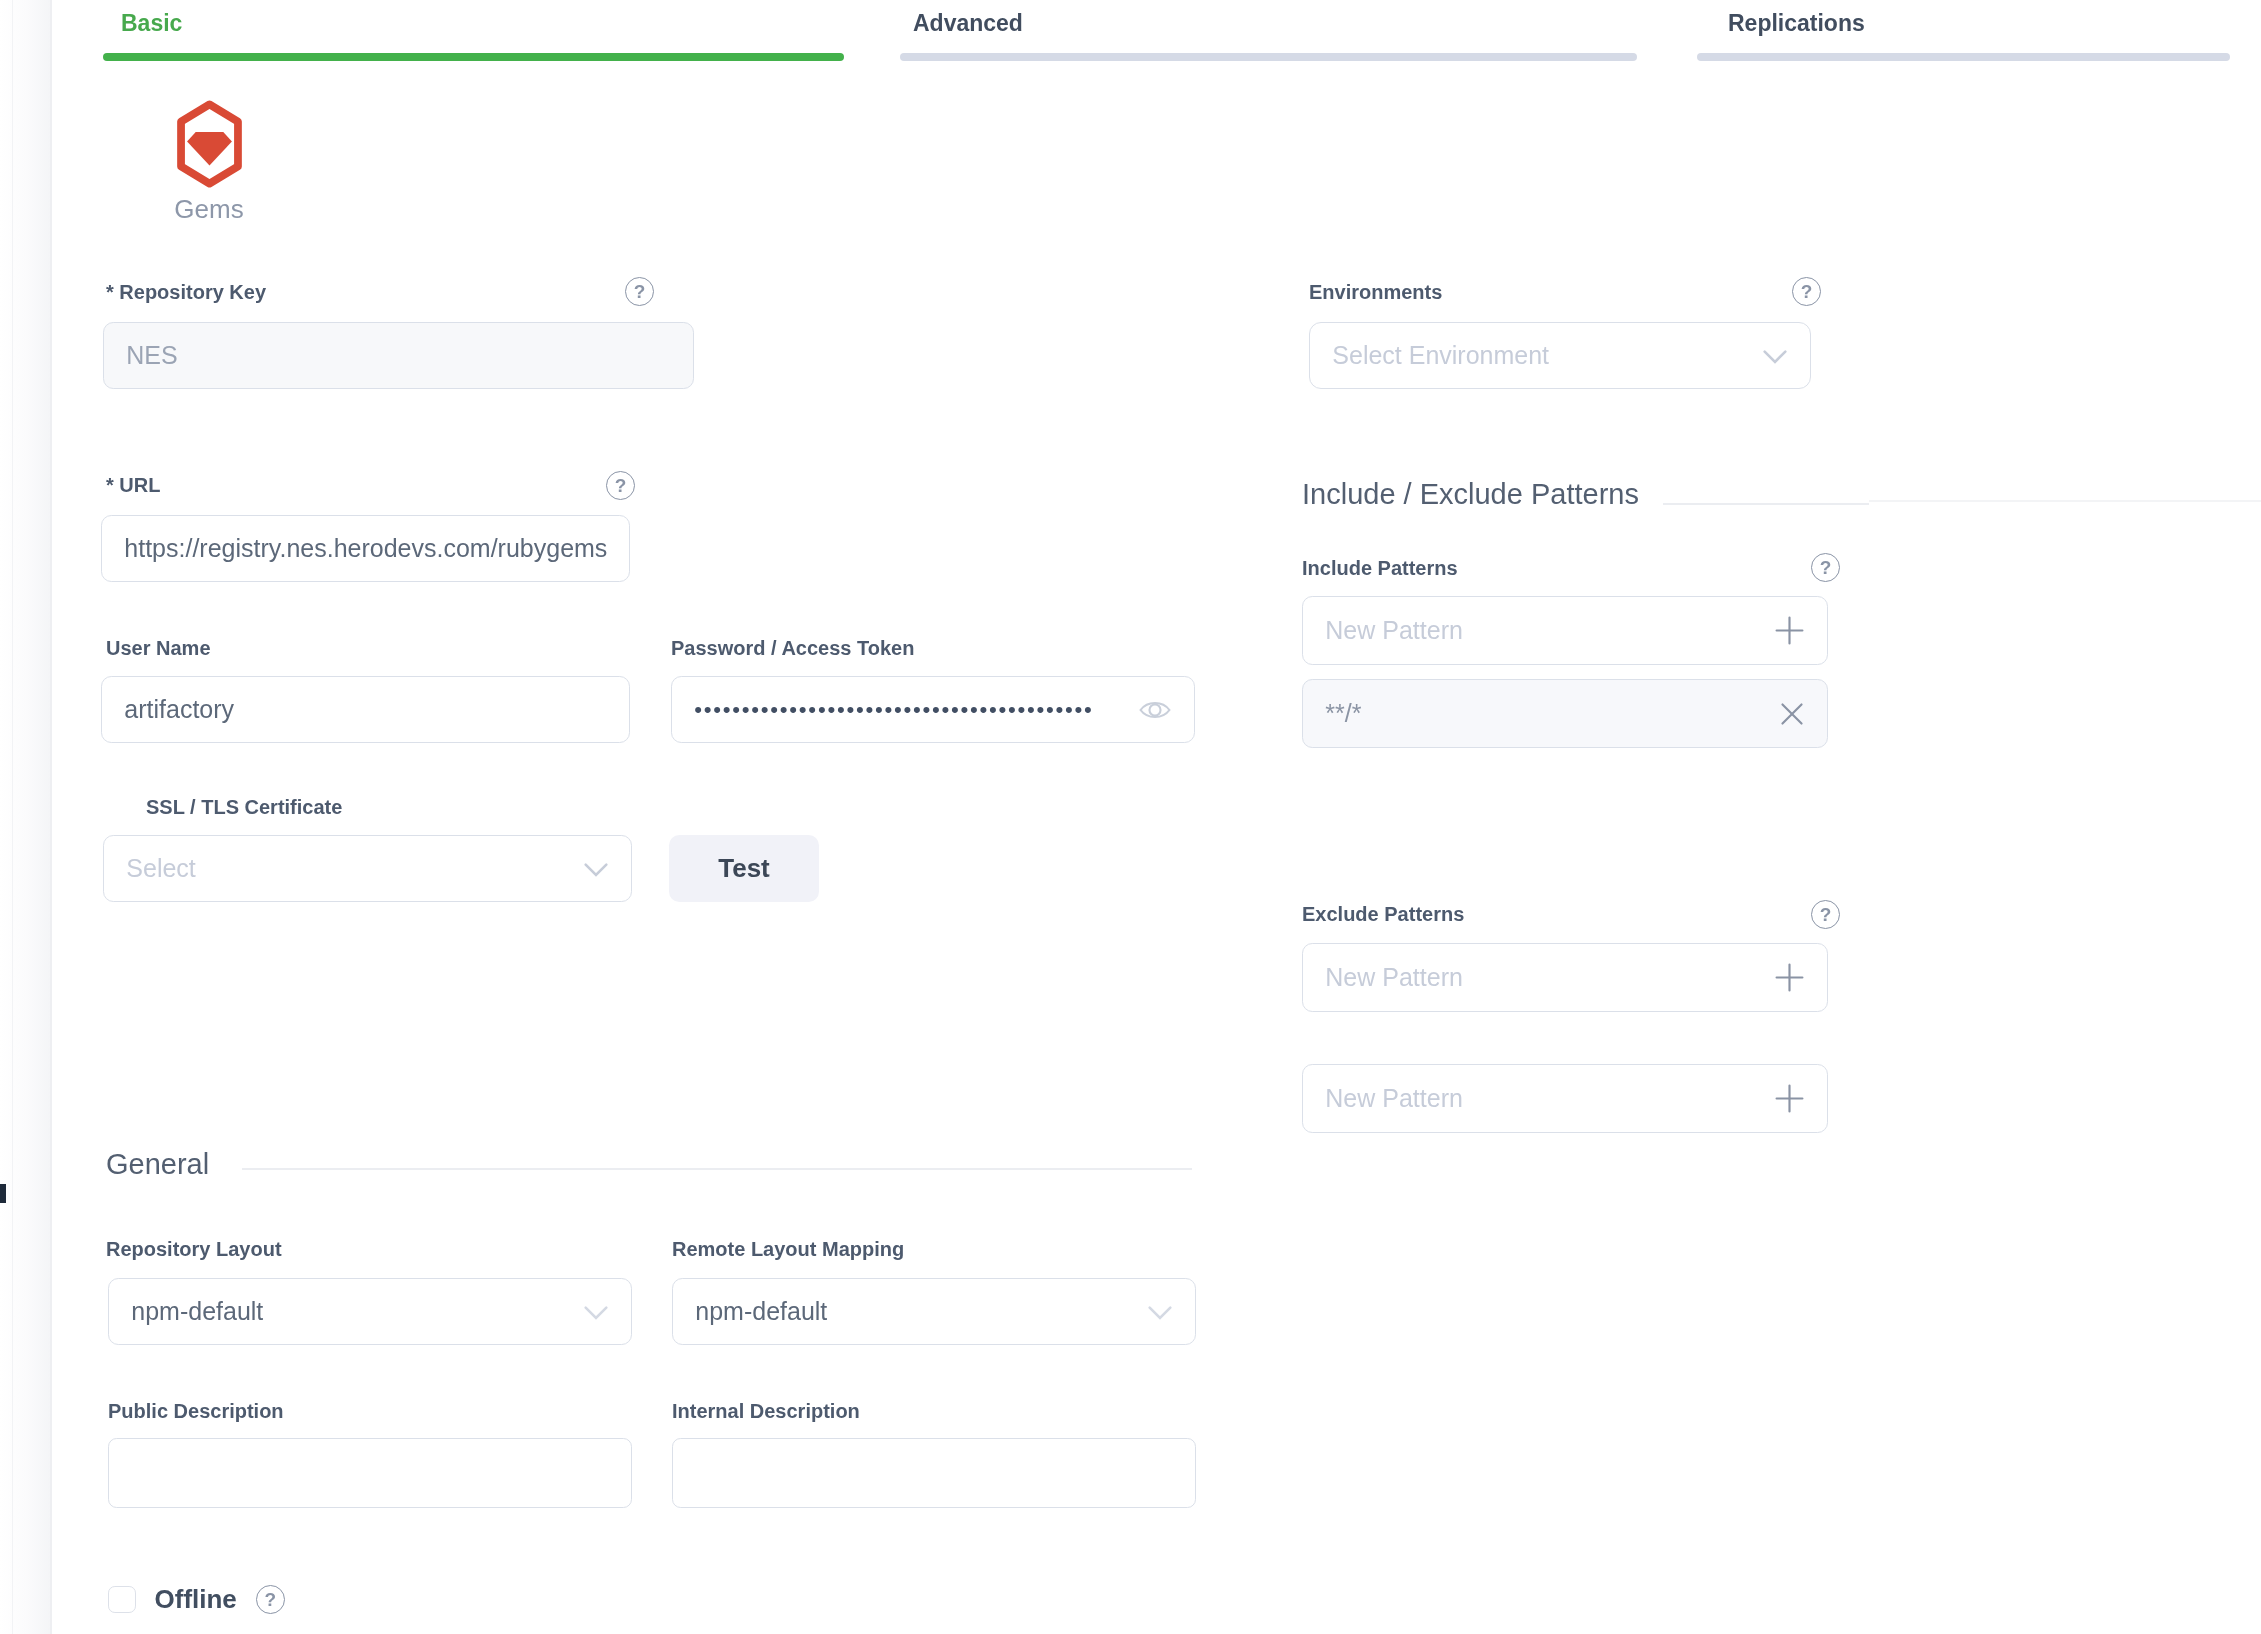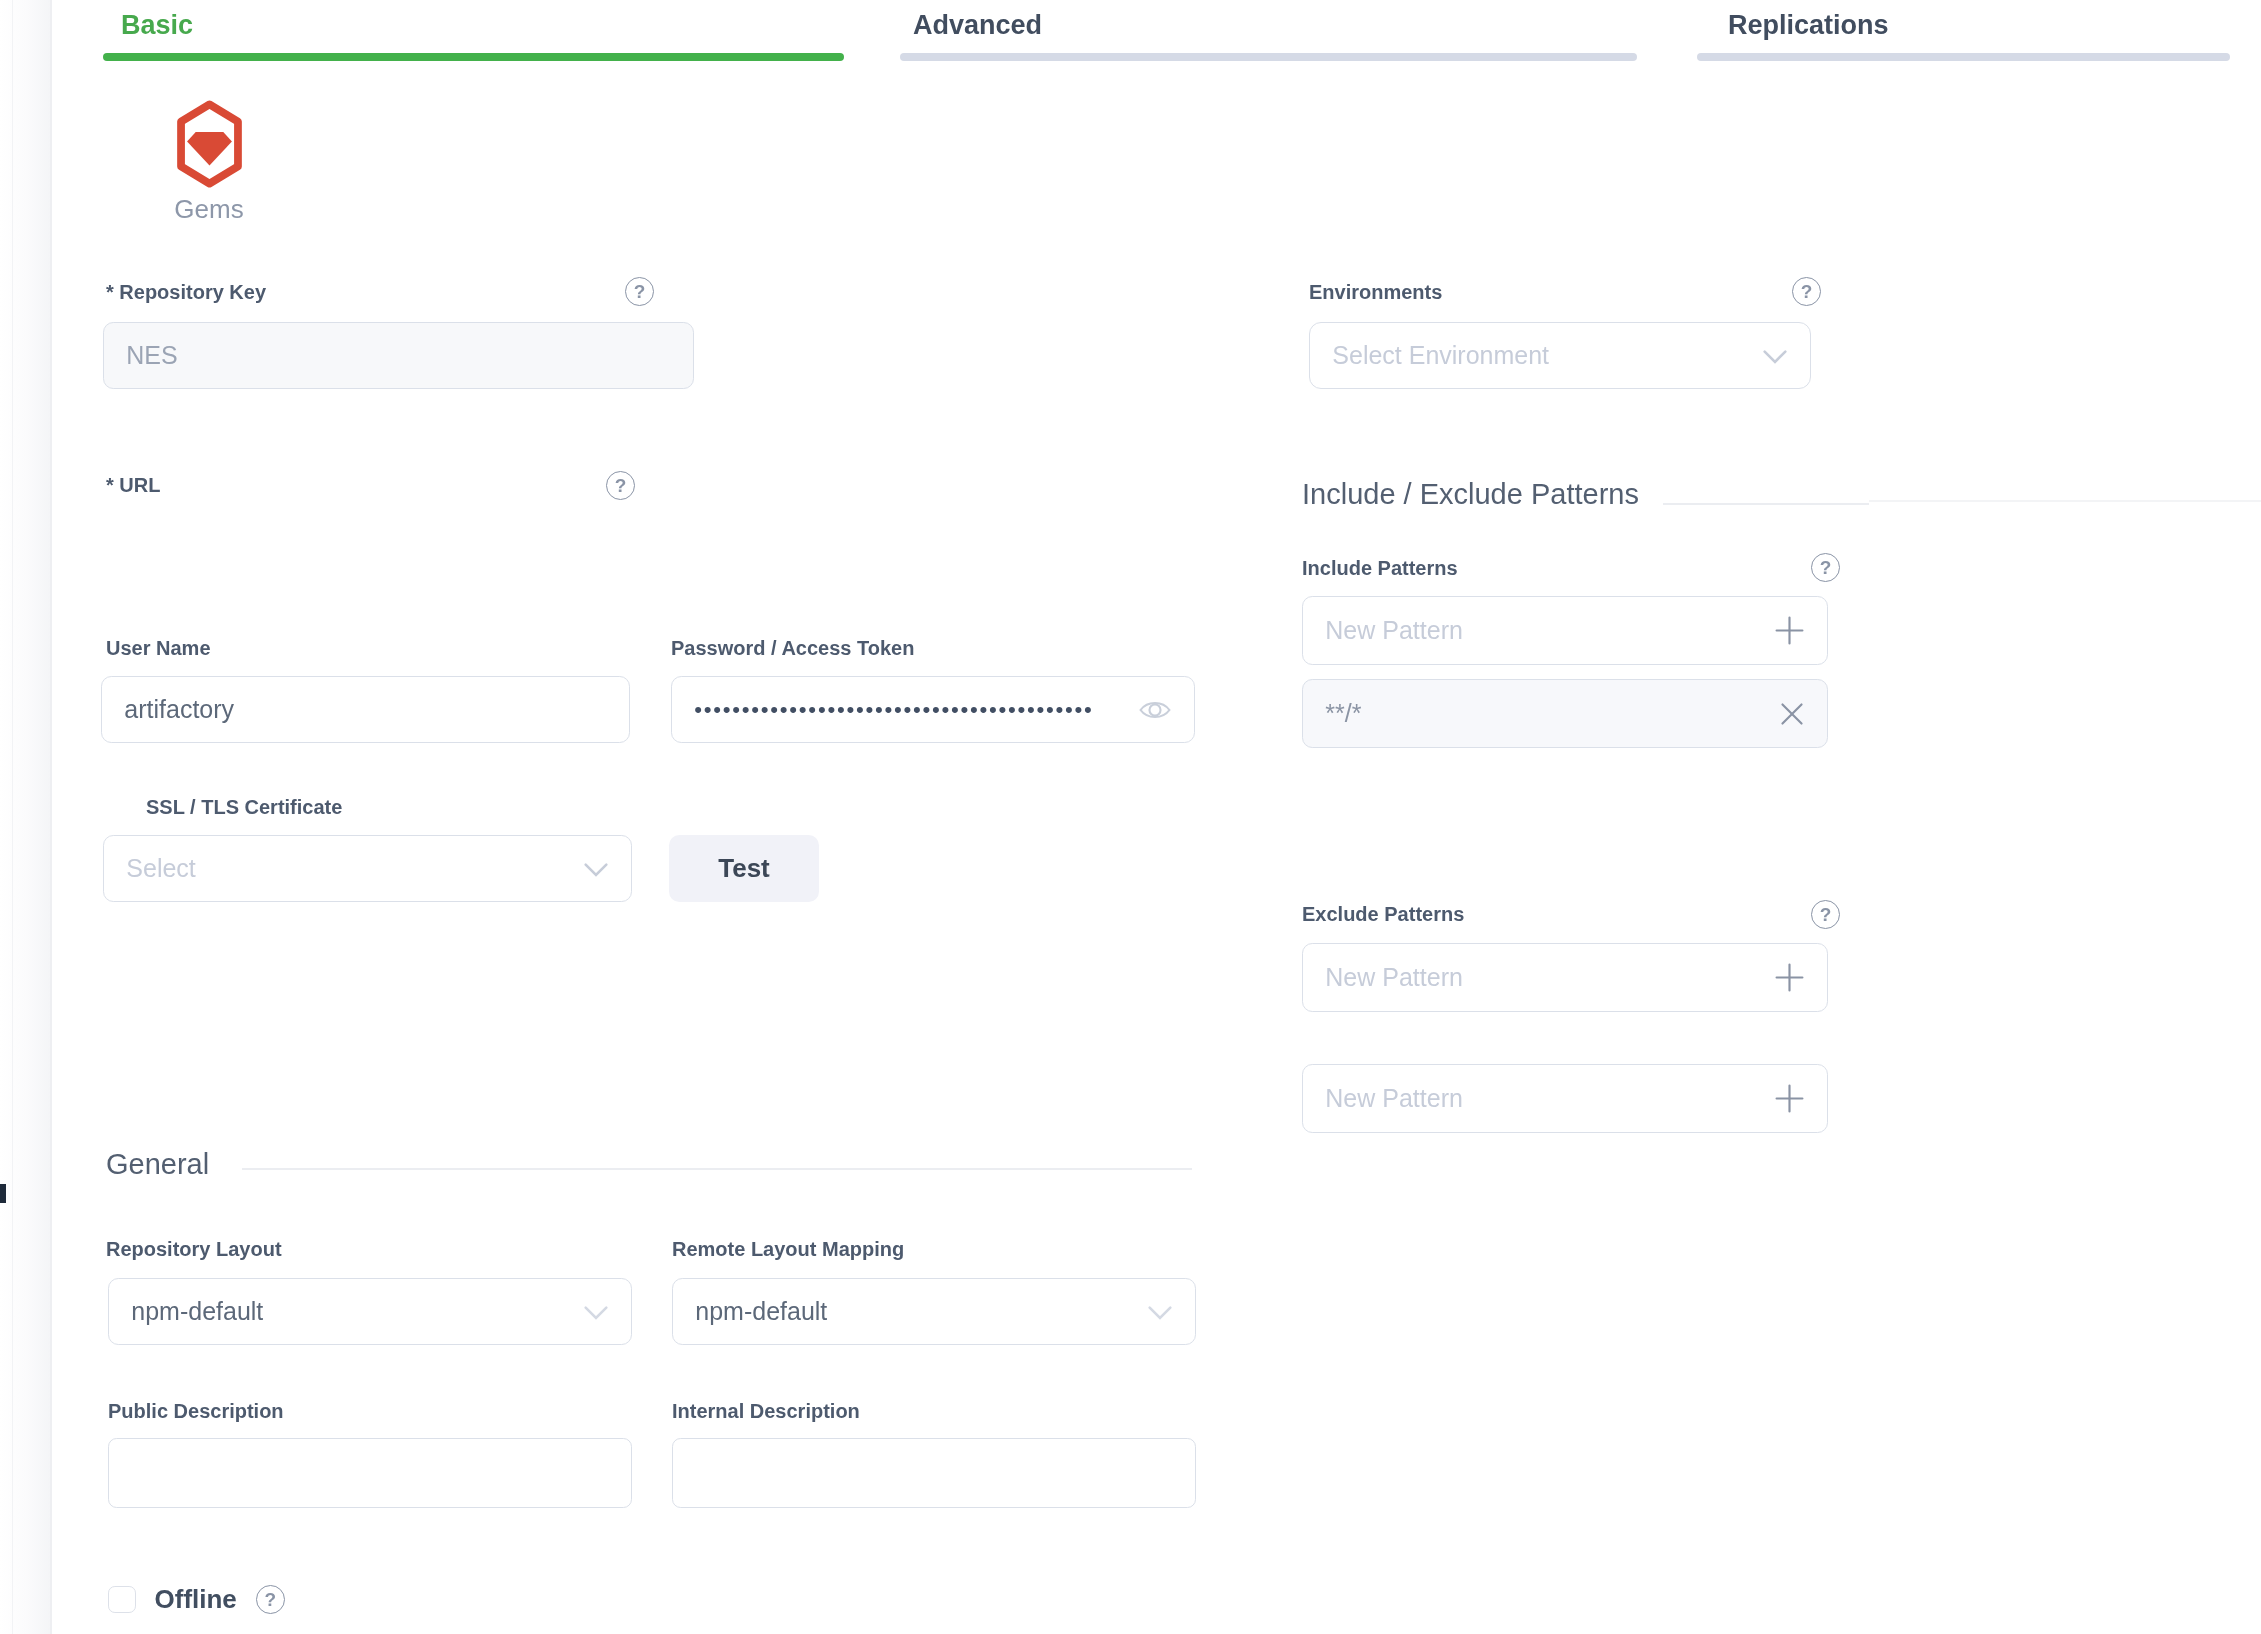--- a/index.html
+++ b/index.html
@@ -8,21 +8,21 @@
     font-family:"Liberation Sans","DejaVu Sans",sans-serif;color:#4d5a6e;
   }
   
   .left-shadow{position:absolute;left:0;top:0;width:50px;height:100%;
     background:linear-gradient(90deg,#ffffff 0%,#fbfbfc 55%,#f4f5f7 100%);}
   .left-edge{position:absolute;left:50px;top:0;width:1.7px;height:100%;background:#eeeff2;}
   .left-inner-line{position:absolute;left:12px;top:0;width:0.9px;height:100%;background:#f2f3f5;}
   .stray-mark{position:absolute;left:0;top:1184px;width:6px;height:19px;background:#1e2a3a;}
 
   
-  .tab-label{position:absolute;top:10.3px;font-size:27px;font-weight:bold;cursor:pointer;}
+  .tab-label{position:absolute;top:10.3px;font-size:23px;font-weight:bold;cursor:pointer;}
   .tab-label.active{color:#47a94d;}
   .tab-label.inactive{color:#414d5f;}
   .tab-bar{position:absolute;top:53px;height:7.7px;border-radius:4.3px;cursor:pointer;}
   .tab-bar.active{background:#43b14b;}
   .tab-bar.inactive{background:#d5dae6;}
   #tab-basic-label{left:121px;}      #tab-basic-bar{left:103px;width:741px;}
   #tab-advanced-label{left:913px;}  #tab-advanced-bar{left:900px;width:737px;}
   #tab-repl-label{left:1708px;margin-left:20px;}      #tab-repl-bar{left:1697px;width:533px;}
 
   
@@ -142,20 +142,23 @@
   <div id="gem-label">Gems</div>
 
   <div id="lbl-repo" class="field-label">* Repository Key</div>
   <div id="help-repo" class="help">?</div>
   <div id="inp-repo" class="input-box disabled">
     <input readonly="" value="NES" style="">
   </div>
 
   <div id="lbl-url" class="field-label">* URL</div>
   <div id="help-url" class="help">?</div>
+  <div id="inp-url" class="input-box">
+    <input value="https://registry.nes.herodevs.com/rubygems" style="">
+  </div>
 
   <div id="lbl-user" class="field-label">User Name</div>
   <div id="inp-user" class="input-box">
     <input value="artifactory" style="">
   </div>
 
   <div id="lbl-pass" class="field-label">Password / Access Token</div>
   <div id="inp-pass" class="input-box">
     <span class="masked">••••••••••••••••••••••••••••••••••••••••••</span>
     <span class="icon-btn">

